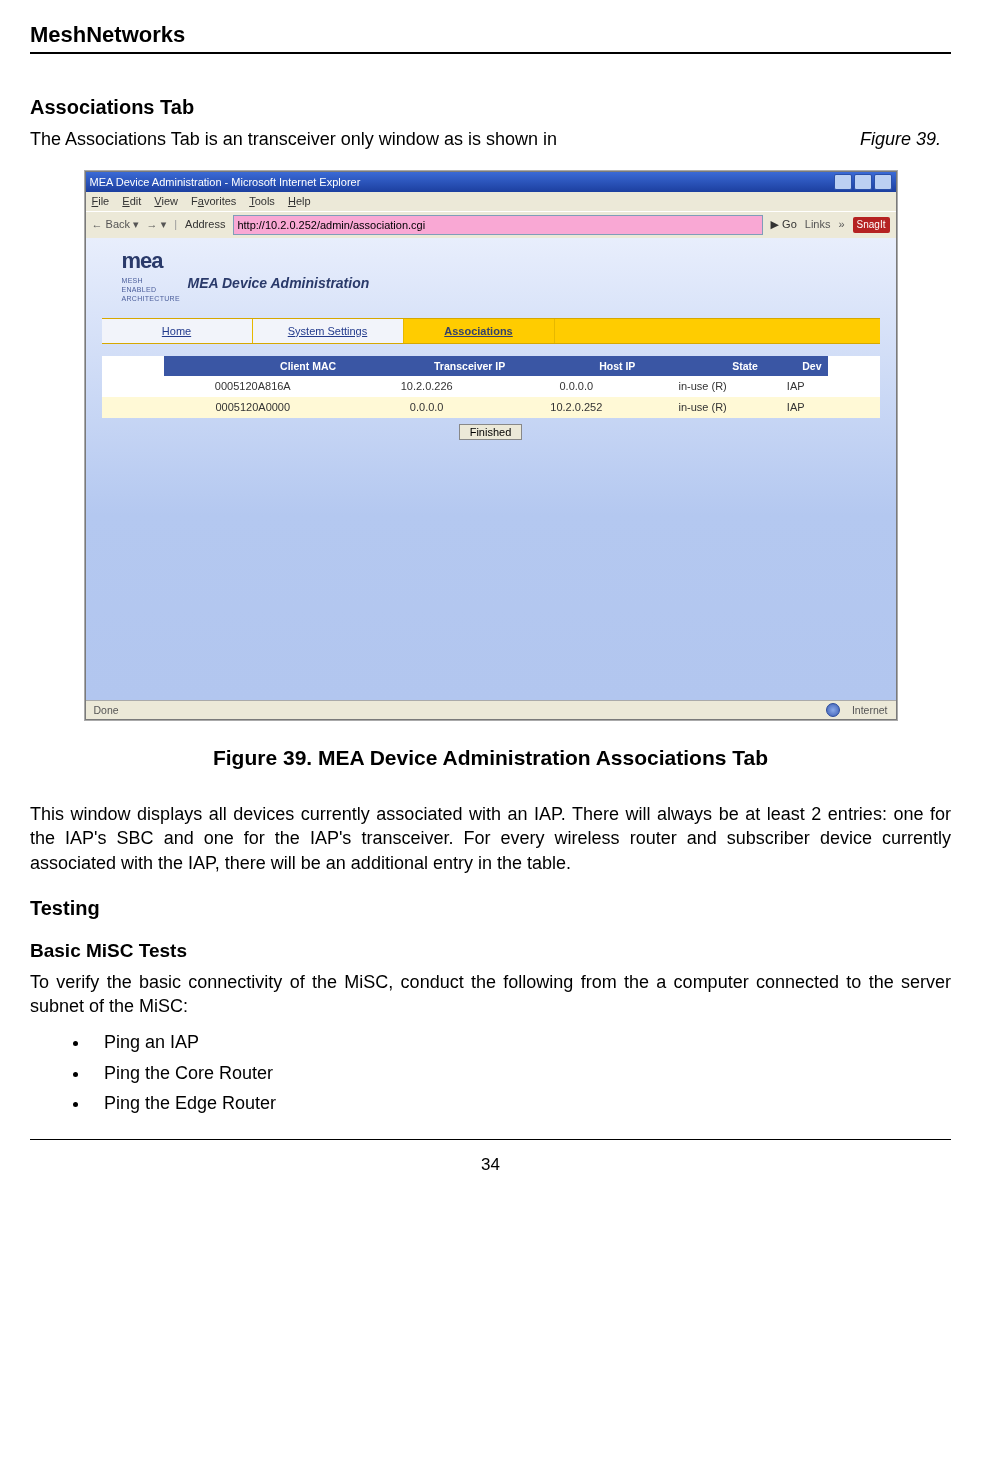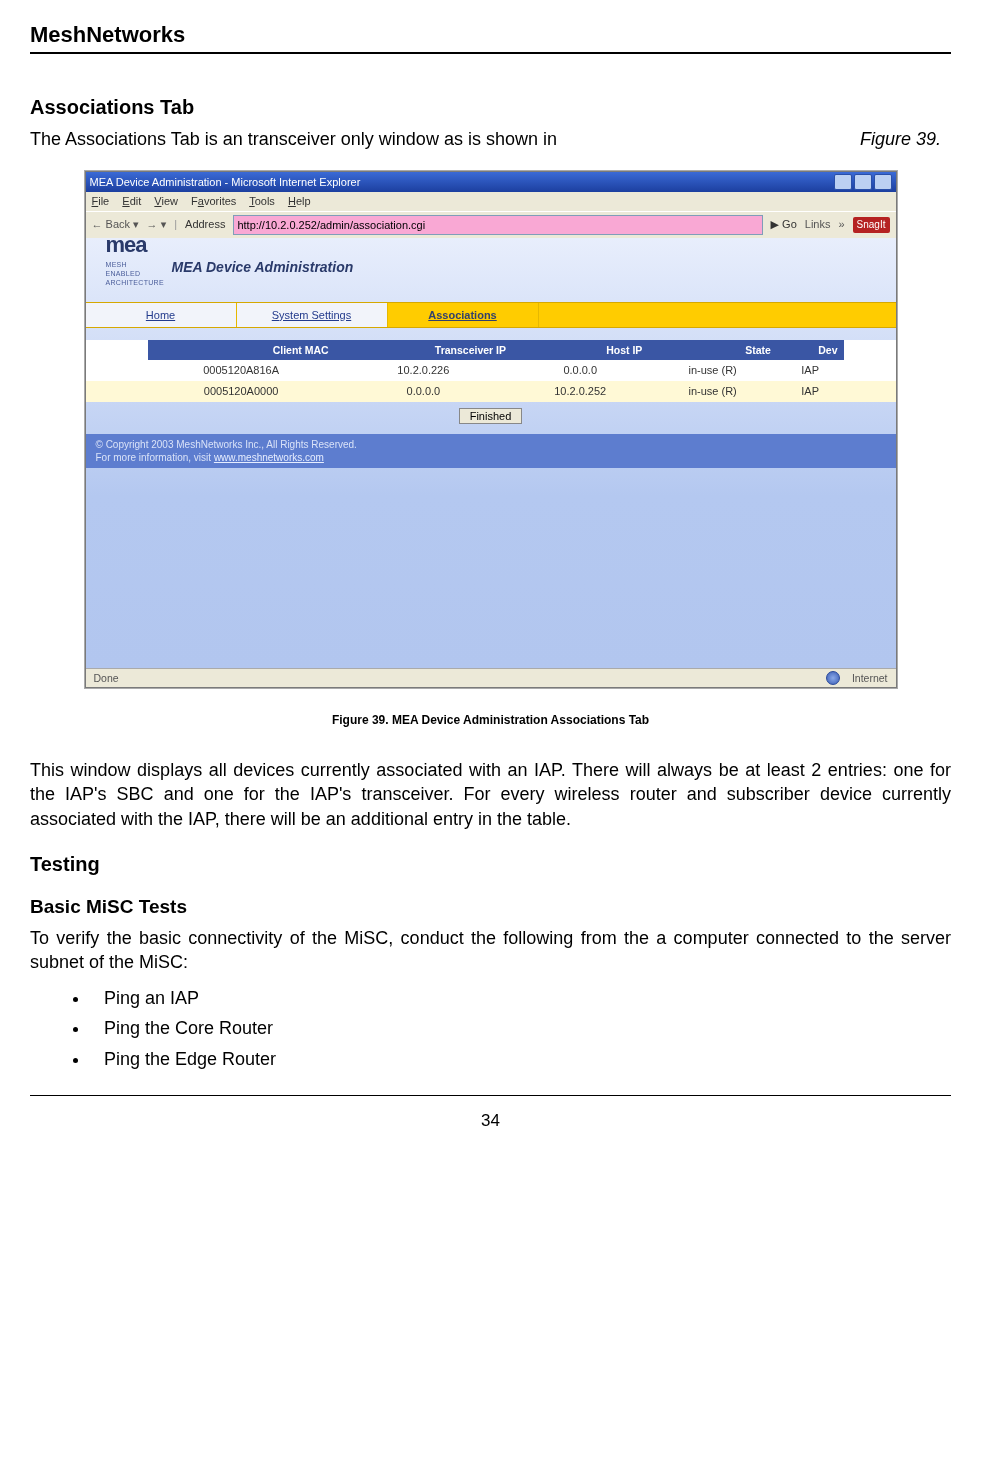--- a/index.html
+++ b/index.html
@@ -2,40 +2,40 @@
 <html><head>
   <meta charset="utf-8">
   <style>
     body { font-family: Arial, Helvetica, sans-serif; margin: 0; padding: 20px 30px 10px; font-size: 18px; color: #000; line-height: 1.35; }
     .page-header { font-weight: bold; font-size: 22px; border-bottom: 2px solid #000; padding-bottom: 2px; margin-bottom: 40px; }
     h2.section { font-size: 20px; font-weight: bold; margin: 20px 0 6px; }
     h3.sub { font-size: 19px; font-weight: bold; margin: 16px 0 6px; }
     p.body { margin: 6px 0 12px; }
     .intro-line { display: flex; justify-content: space-between; align-items: baseline; margin-bottom: 20px; }
     .intro-line .ref { font-style: italic; padding-right: 10px; }
-    .caption { text-align: center; font-weight: bold; margin: 24px 0 30px; font-size: 12px; }
+    .caption { text-align: center; font-weight: bold; margin: 24px 0 30px; font-size: 21px; }
     .justify { text-align: justify; margin-bottom: 14px; }
     ul.bullets { list-style: disc; margin: 6px 0 10px 40px; padding: 0; }
     ul.bullets li { margin: 6px 0 6px 20px; padding-left: 14px; }
     .page-foot-rule { border-top: 1.5px solid #000; margin-top: 24px; padding-top: 14px; text-align: center; font-size: 17px; }
     
     .ie-window { width: 810px; margin: 0 auto 6px; border: 1px solid #7a7a7a; font-family: Tahoma, Geneva, sans-serif; font-size: 11px; background: #fff; box-shadow: 0 0 0 1px #aaa; }
     .ie-titlebar { background: linear-gradient(#3a6ad6, #1c3f9f); color: #fff; height: 20px; display: flex; justify-content: space-between; align-items: center; padding: 0 4px; font-size: 11px; }
     .wbtns { display: flex; gap: 2px; }
     .wbtn { width: 16px; height: 14px; background: #bcd0f2; border: 1px solid #2a4fa8; border-radius: 2px; }
     .ie-menubar { background: #ece9d8; padding: 2px 6px; color: #333; font-size: 11px; }
     .ie-menubar span { margin-right: 10px; }
     .ie-menubar span u { text-decoration: underline; }
     .ie-toolbar { background: #ece9d8; padding: 3px 6px; display: flex; align-items: center; gap: 8px; border-top: 1px solid #fff; font-size: 11px; color: #555; }
     .ie-toolbar .sep { color: #999; }
     .ie-toolbar .addrlabel { color: #333; }
     .ie-toolbar input.addr { flex: 1; height: 16px; font-size: 11px; border: 1px solid #7f9db9; background: #f9a8d4; padding: 1px 3px; }
     .ie-toolbar .gobtn { color: #333; }
     .ie-toolbar .snagit { background: #b52222; color: #fff; padding: 1px 4px; border-radius: 2px; font-size: 10px; }
-    .content-area { background: linear-gradient(#e8eefc, #b4c8f0 60%, #b2c6ef); min-height: 430px; padding: 0; position: relative; }
+    .content-area { background: linear-gradient(#e8eefc, #b4c8f0 60%, #b2c6ef); min-height: 430px; padding: 16px; position: relative; }
     .logo-row { display: flex; align-items: center; gap: 12px; padding: 10px 20px 14px; }
     .logo-mark { width: 54px; height: 40px; display: flex; flex-direction: column; justify-content: flex-end; }
     .logo-word { font-size: 22px; font-weight: bold; color: #2a3a6a; letter-spacing: -1px; }
     .logo-sub { font-size: 7px; color: #4a5d9a; letter-spacing: 0.3px; }
     .page-title-row { font-style: italic; font-weight: bold; font-size: 14px; color: #2a3a6a; }
     .tabsbar { display: flex; background: #ffcc00; height: 24px; border-top: 1px solid #d6a800; border-bottom: 1px solid #d6a800; }
     .tabsbar .tab { flex: 0 0 150px; text-align: center; font-size: 11px; font-weight: bold; color: #33416a; padding-top: 5px; border-right: 1px solid #e6b800; cursor: pointer; }
     .tabsbar .tab.inact { background: #f2f4fa; text-decoration: underline; color: #223a8c; font-weight: normal; }
     .tabsbar .tab.active { background: #ffcc00; text-decoration: underline; }
     .tabsbar .rest { flex: 1; background: #ffcc00; }
@@ -141,27 +141,20 @@
             <td>IAP</td>
             <td></td>
           </tr>
         </tbody>
       </table>
       <div class="finished-row">
         <button>Finished</button>
       </div>
     </div>
 
-    <div class="copyright">
-      <div>© Copyright 2003 MeshNetworks Inc., All Rights Reserved.</div>
-      <div>
-        <span>For more information, visit </span>
-        <a href="#">www.meshnetworks.com</a>
-      </div>
-    </div>
     <div style="height:160px;"></div>
   </div>
 
   <div class="ie-status">
     <span>Done</span>
     <span class="zone">
       <span class="zone-icon"></span>
       <span>Internet</span>
     </span>
   </div>

